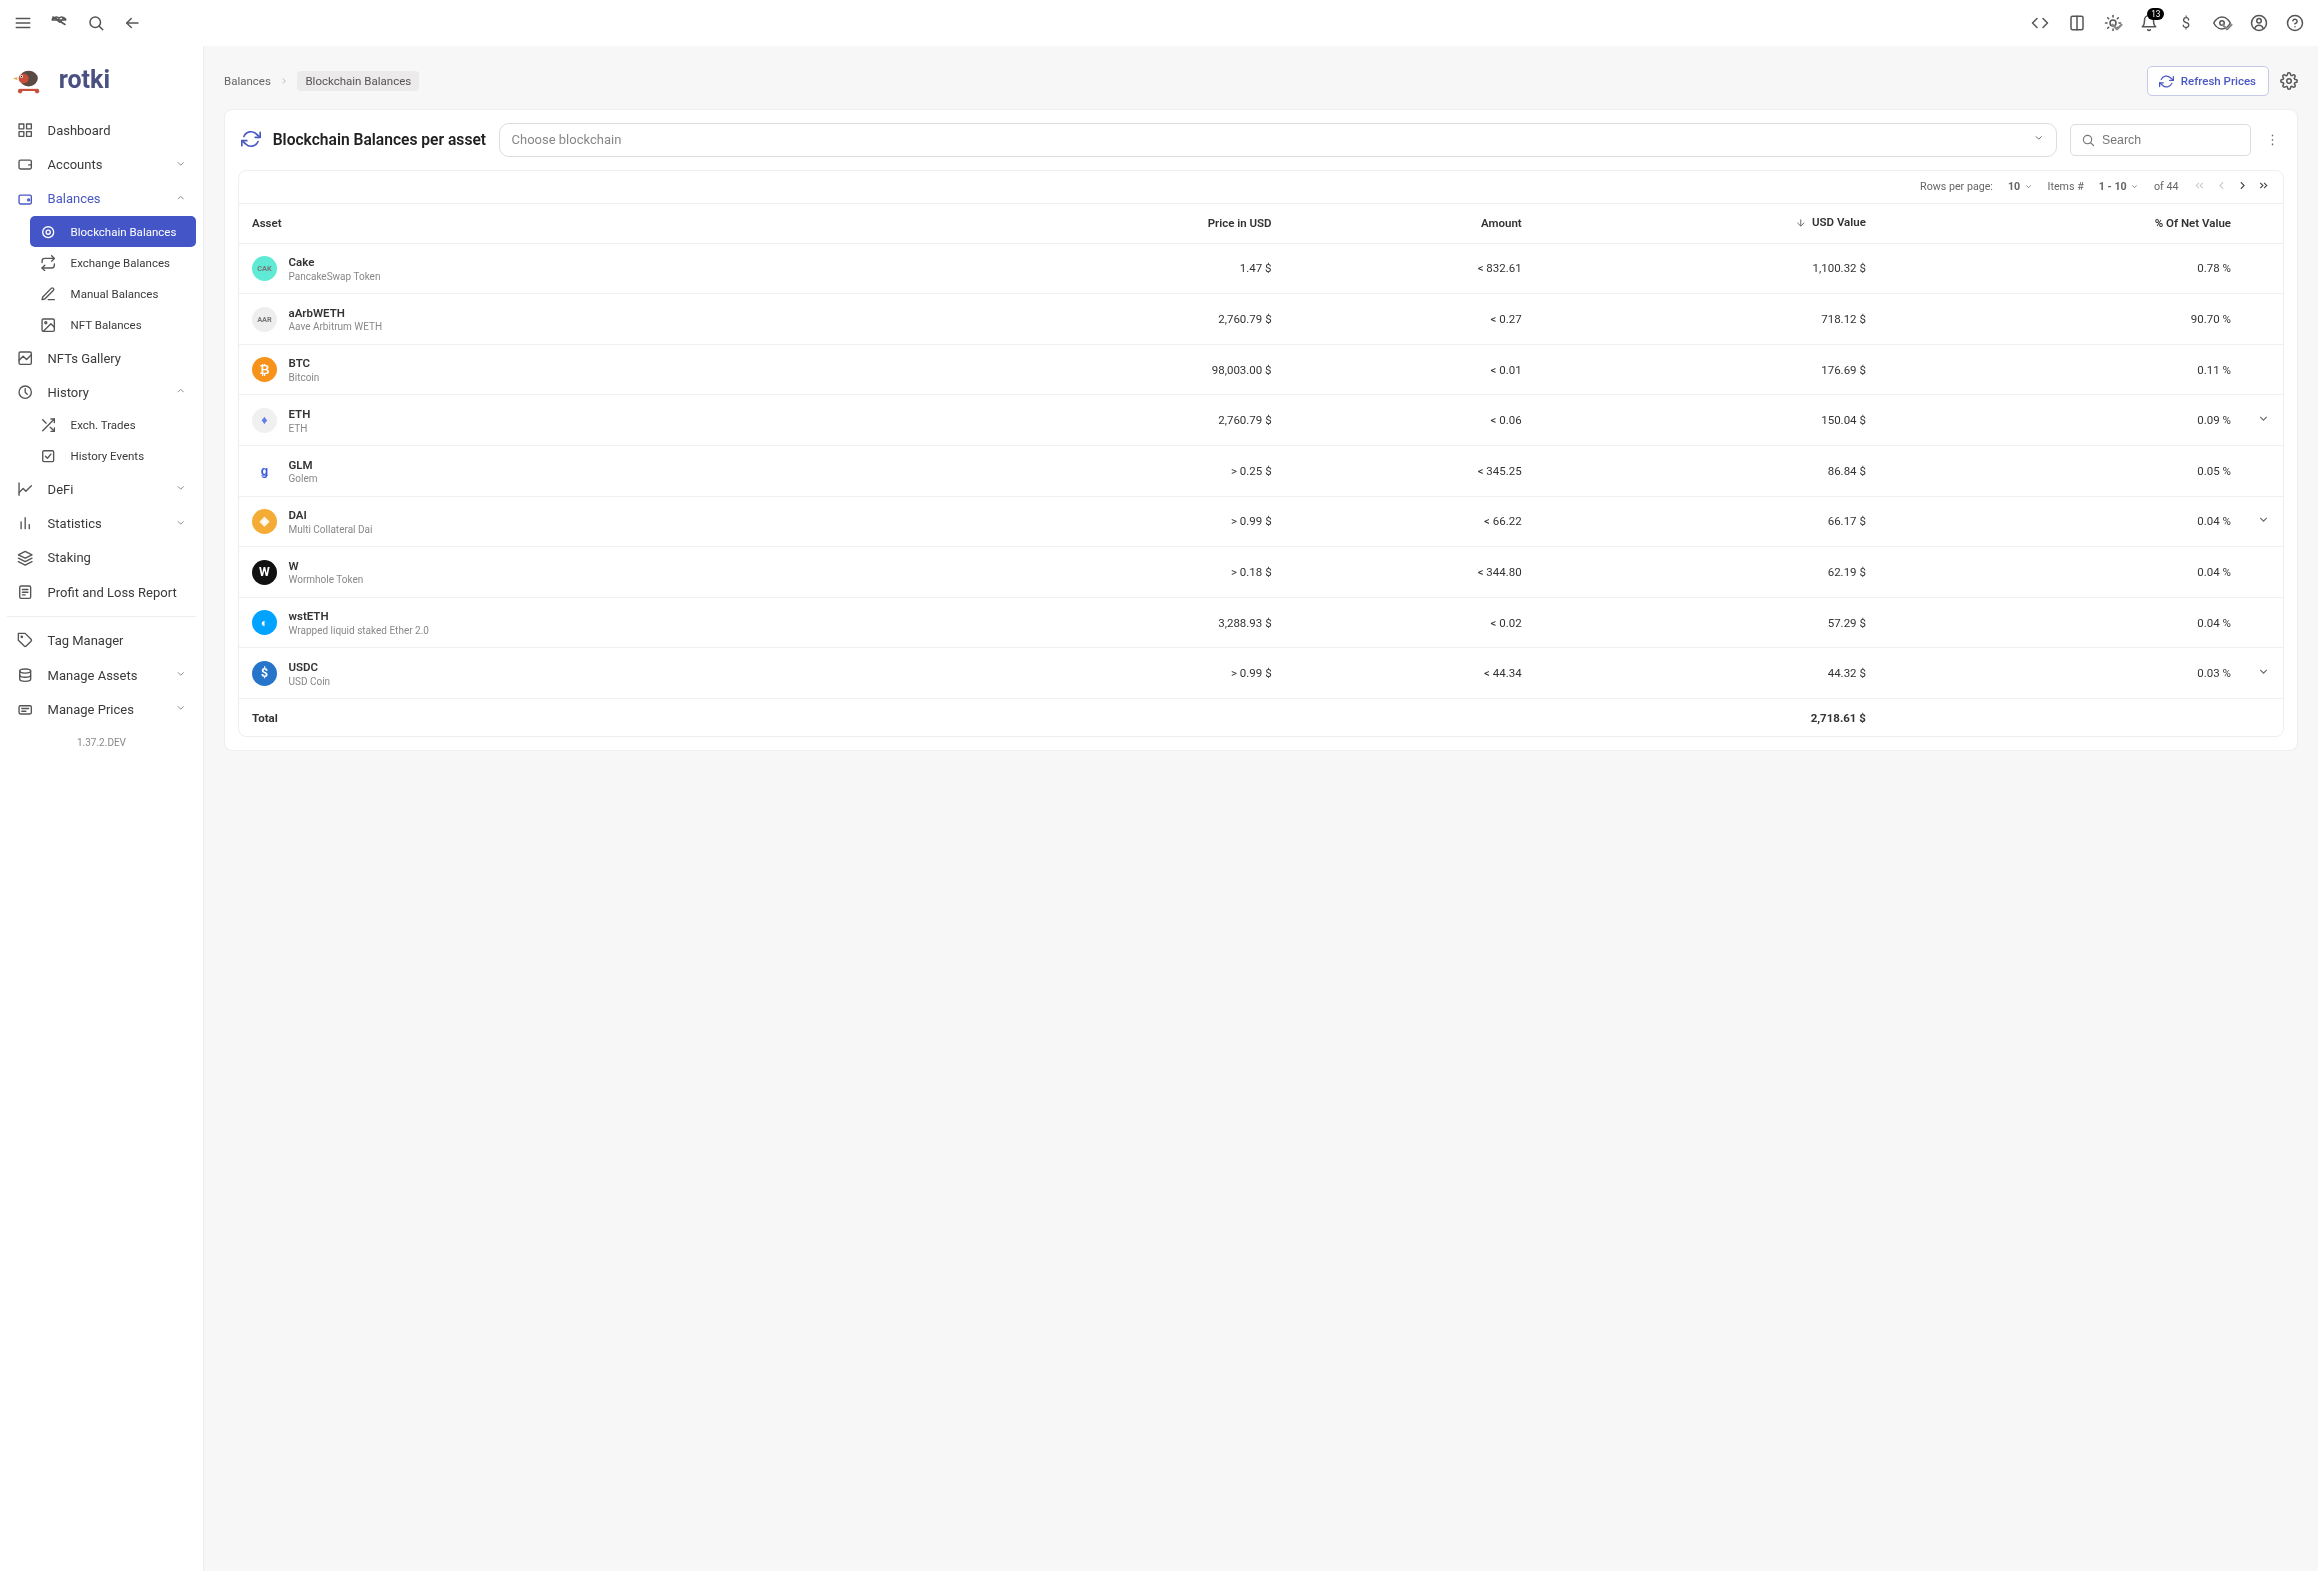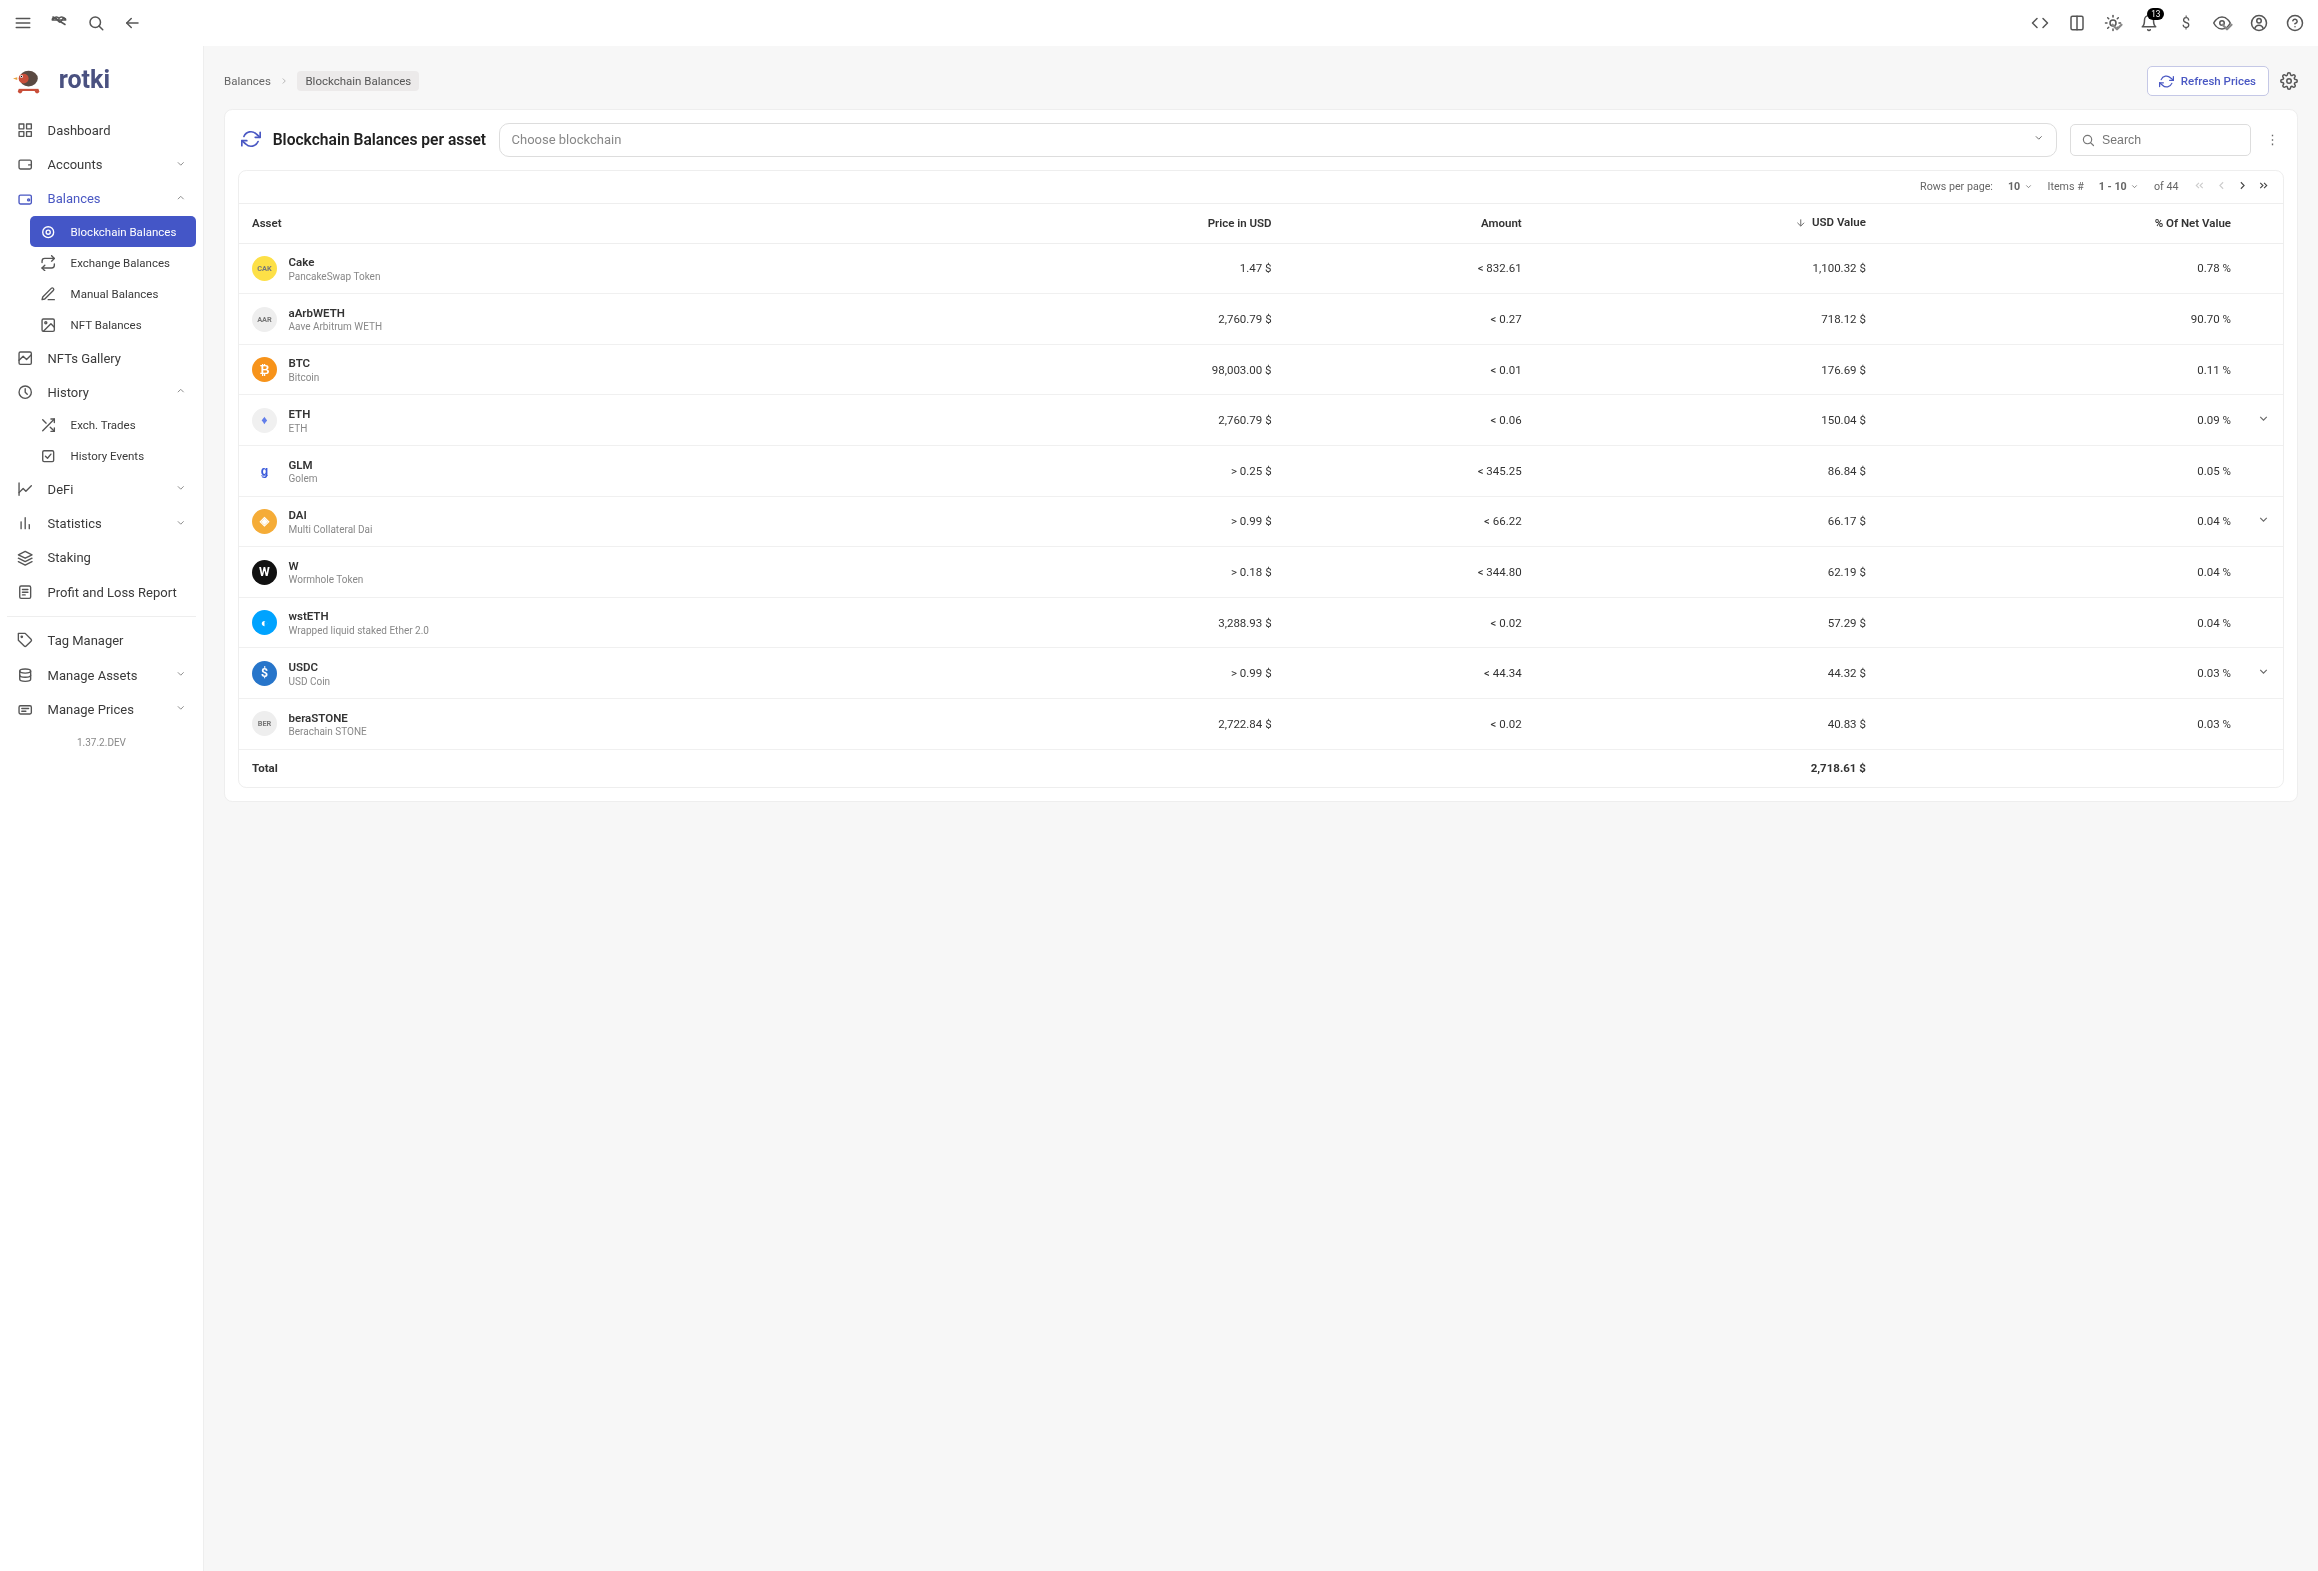--- a/index.html
+++ b/index.html
@@ -497,21 +497,21 @@
                     <span>USD Value</span>
                   </span></th>
             <th>% Of Net Value</th>
             <th style="width:33px"></th>
           </tr>
         </thead>
         <tbody id="tbody">
               <tr>
                 <td>
                   <div class="asset-cell">
-                    <div class="asset-icon" style="background:#fde047;color:#777;">CAK</div>
+                    <div class="asset-icon" style="background:#5eead4;color:#777;">CAK</div>
                     <div class="asset-text">
                       <span class="asset-sym">Cake</span>
                       <span class="asset-name">PancakeSwap Token</span>
                     </div>
                   </div>
                 </td>
                 <td>1.47 $</td>
                 <td>&lt; 832.61</td>
                 <td>1,100.32 $</td>
                 <td>0.78 %</td>
@@ -644,36 +644,20 @@
                   </div>
                 </td>
                 <td>&gt; 0.99 $</td>
                 <td>&lt; 44.34</td>
                 <td>44.32 $</td>
                 <td>0.03 %</td>
                 <td><span class="exp-chev"><svg width="13" height="13" viewBox="0 0 24 24" fill="none" stroke="currentColor" stroke-width="2">
                       <polyline points="6 9 12 15 18 9"></polyline>
                     </svg></span></td>
               </tr>
-              <tr>
-                <td>
-                  <div class="asset-cell">
-                    <div class="asset-icon" style="background:#eee;color:#777;">BER</div>
-                    <div class="asset-text">
-                      <span class="asset-sym">beraSTONE</span>
-                      <span class="asset-name">Berachain STONE</span>
-                    </div>
-                  </div>
-                </td>
-                <td>2,722.84 $</td>
-                <td>&lt; 0.02</td>
-                <td>40.83 $</td>
-                <td>0.03 %</td>
-                <td></td>
-              </tr>
             </tbody>
         <tfoot>
           <tr class="total-row">
             <td>Total</td>
             <td></td>
                 <td></td>
             <td>2,718.61 $</td>
             <td></td>
                 <td></td>
           </tr>

